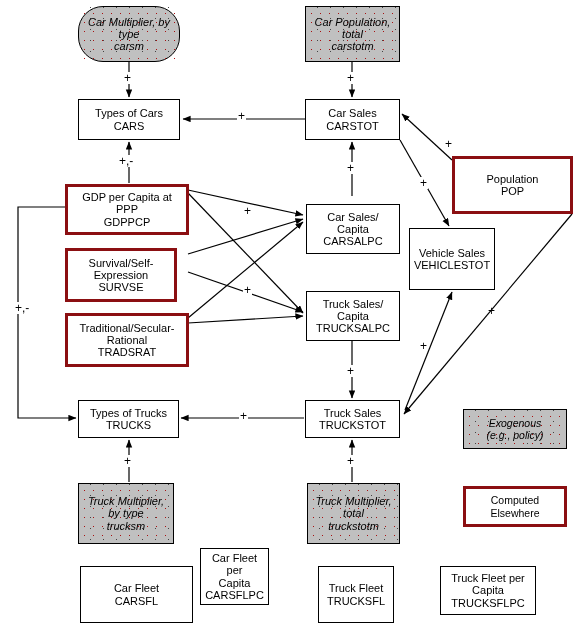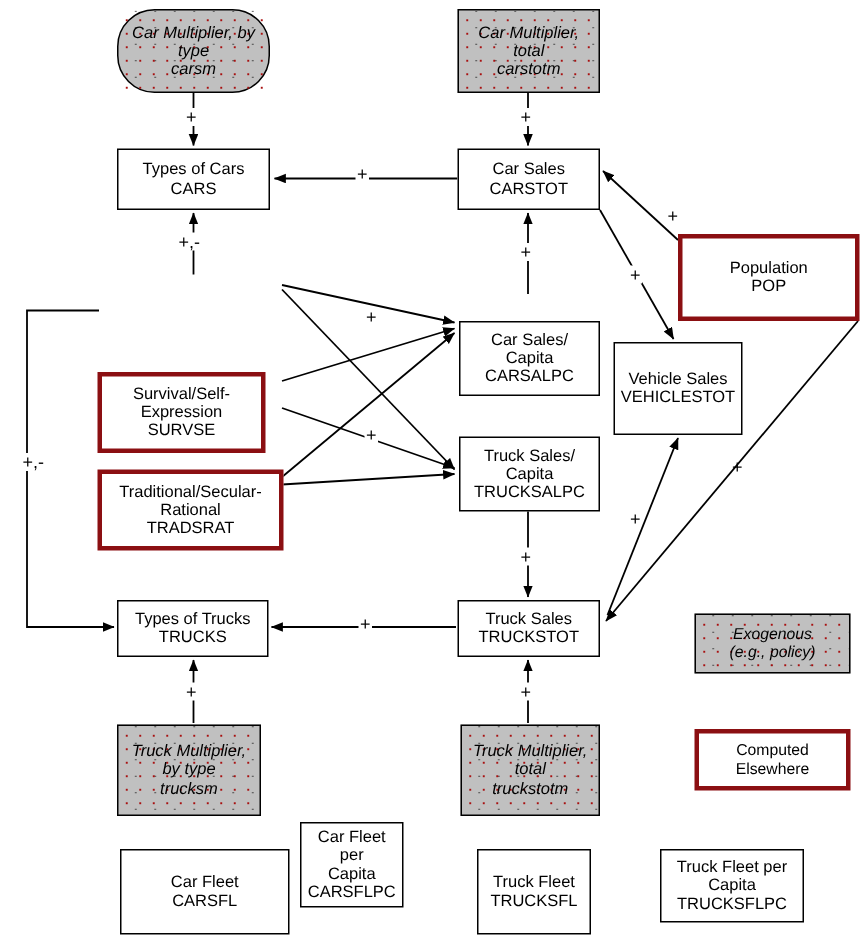--- a/index.html
+++ b/index.html
@@ -85,21 +85,21 @@
     <div class="inner">
       <span>Car  Multiplier, by</span>
       <span>type</span>
       <span>carsm</span>
     </div>
   </div>
 
   <div class="node exo" style="left:305px;top:6px;width:95px;height:56px;">
     <div class="dots"></div>
     <div class="inner">
-      <span>Car  Multiplier,</span>
+      <span>Car  Population,</span>
       <span>total</span>
       <span>carstotm</span>
     </div>
   </div>
 
   <div class="node plain" style="left:78px;top:99px;width:102px;height:41px;">
     <div>
       <span>Types of Cars</span>
       <span>CARS</span>
     </div>
@@ -112,22 +112,28 @@
     </div>
   </div>
 
   <div class="node computed" style="left:452px;top:156px;width:121px;height:58px;">
     <div>
       <span>Population</span>
       <span>POP</span>
     </div>
   </div>
 
-
-  <div class="node plain" style="left:306px;top:214px;width:94px;height:50px;">
+  <div class="node computed" style="left:65px;top:184px;width:124px;height:51px;">
+    <div>
+      <span>GDP per Capita at PPP</span>
+      <span>GDPPCP</span>
+    </div>
+  </div>
+
+  <div class="node plain" style="left:306px;top:204px;width:94px;height:50px;">
     <div>
       <span>Car Sales/</span>
       <span>Capita</span>
       <span>CARSALPC</span>
     </div>
   </div>
 
   <div class="node plain" style="left:409px;top:228px;width:86px;height:62px;">
     <div>
       <span>Vehicle Sales</span>

